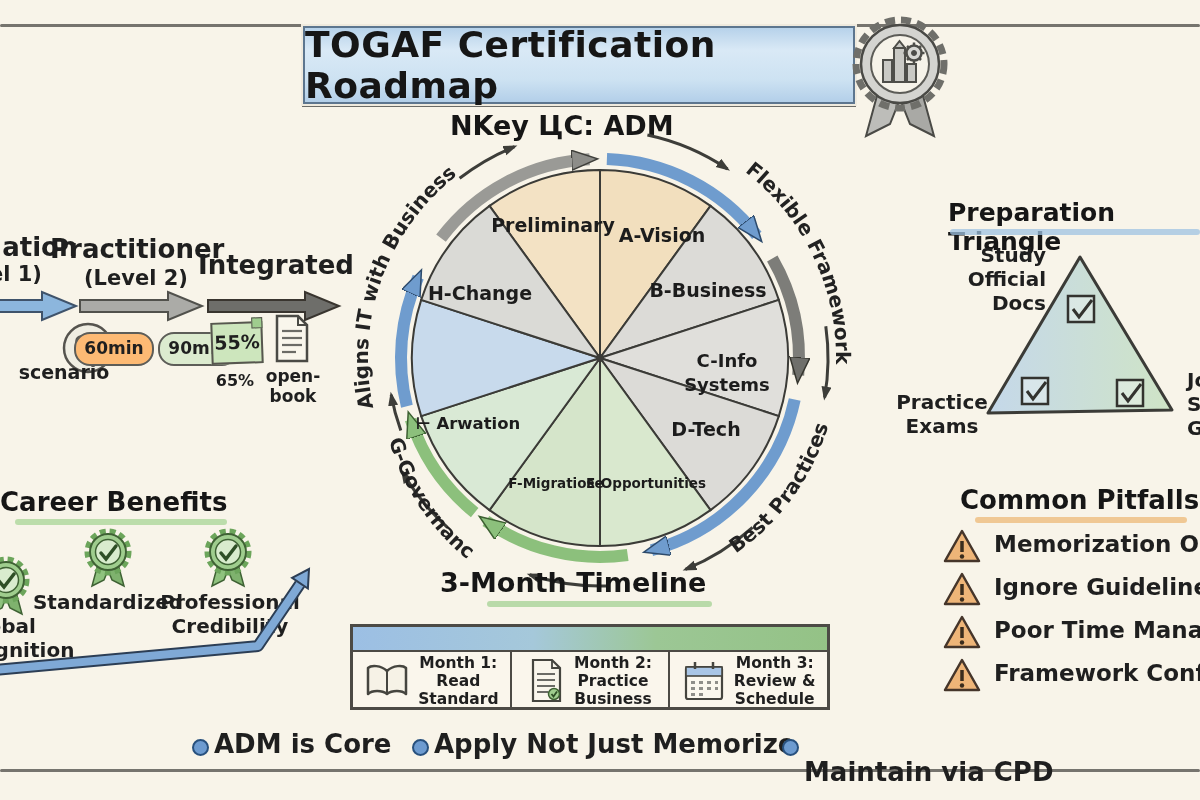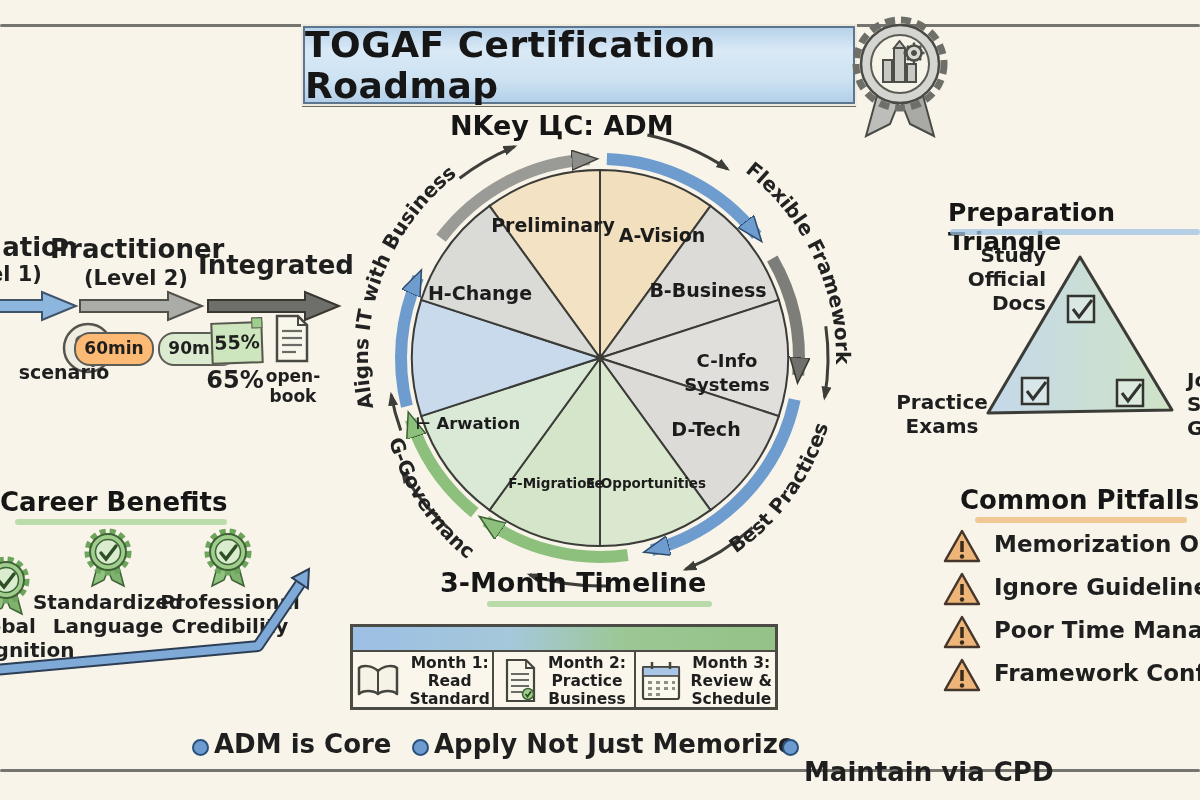--- a/index.html
+++ b/index.html
@@ -27,21 +27,21 @@
             border:2px solid #57564f;transform:rotate(-2deg);text-align:center;line-height:36px;
             font-size:19px;font-weight:700;}
   .pass-box:after{content:"";position:absolute;right:-2px;top:-6px;width:9px;height:9px;background:#9fcd8e;border:1.5px solid #57564f;}
   
   .benefit-lbl{position:absolute;text-align:center;font-size:20px;font-weight:700;line-height:24px;}
   
   .tri-lbl{position:absolute;font-size:20px;font-weight:700;line-height:24px;}
   
   .pit-row-text{position:absolute;font-size:23px;font-weight:700;white-space:nowrap;}
   
-  .tl-table{position:absolute;left:350px;top:624px;width:428px;height:86px;border:3px solid #4c4a45;background:#faf6ec;box-sizing:border-box;}
+  .tl-table{position:absolute;left:350px;top:624px;width:480px;height:86px;border:3px solid #4c4a45;background:#faf6ec;box-sizing:border-box;}
   .tl-head{height:23px;border-bottom:2px solid #4c4a45;
            background:linear-gradient(90deg,#9cbfe4,#a5c8da 38%,#9cc795 64%,#94c286);}
   .tl-body{display:flex;height:57px;}
   .tl-cell{flex:1;display:flex;align-items:center;justify-content:center;gap:8px;}
   .tl-cell + .tl-cell{border-left:2px solid #4c4a45;}
   .tl-text{font-size:15.5px;font-weight:700;line-height:18px;text-align:center;}
   
   .dot{position:absolute;width:13px;height:13px;border-radius:50%;background:#6d9bd0;border:2.5px solid #28517e;}
   .takeaway{position:absolute;font-size:26px;font-weight:700;white-space:nowrap;}
   
@@ -188,21 +188,21 @@
     <circle cx="21" cy="21" r="4.5" fill="none" stroke="#55534e" stroke-width="2.5"></circle>
     <circle cx="35" cy="35" r="4.5" fill="none" stroke="#55534e" stroke-width="2.5"></circle>
     <path d="M38,18 q5,-4 2,8" fill="none" stroke="#55534e" stroke-width="2.5"></path>
   </svg>
   <div class="small-lbl" style="left:0;top:362px;width:128px;font-size:19px;">scenario</div>
 
   <div class="pill" style="left:74px;top:332px;background:#fdba74;">60min</div>
   <div class="pill" style="left:158px;top:332px;background:#dcebcf;">90min</div>
 
   <div class="pass-box">55%</div>
-  <div class="small-lbl" style="left:206px;top:370px;width:58px;font-size:24px;">65%</div>
+  <div class="small-lbl" style="left:206px;top:370px;width:58px;font-size:16px;">65%</div>
   <svg class="abs" style="left:272px;top:314px;" width="42" height="50" viewBox="0 0 42 50">
     <path d="M5,2 L26,2 L35,11 L35,47 L5,47 Z" fill="#f9f6ec" stroke="#4a4a45" stroke-width="2.5"></path>
     <path d="M26,2 L26,11 L35,11" fill="none" stroke="#4a4a45" stroke-width="2"></path>
     <g stroke="#6b6b66" stroke-width="2.2">
       <line x1="10" y1="17" x2="30" y2="17"></line>
         <line x1="10" y1="24" x2="30" y2="24"></line>
       <line x1="10" y1="31" x2="30" y2="31"></line>
         <line x1="10" y1="38" x2="24" y2="38"></line>
     </g>
   </svg>
@@ -235,21 +235,20 @@
   <svg class="abs" style="left:204px;top:528px;" width="48" height="64" viewBox="0 0 48 64">
       <use href="#badgeCheck"></use>
     </svg>
 
   <div class="benefit-lbl" style="left:-60px;top:614px;width:120px;">
     <div>Global</div>
     <div>Recognition</div>
   </div>
   <div class="benefit-lbl" style="left:28px;top:590px;width:160px;">
     <div>Standardized</div>
-    <div>Language</div>
   </div>
   <div class="benefit-lbl" style="left:148px;top:590px;width:164px;">
     <div>Professional</div>
     <div>Credibility</div>
   </div>
 
   <svg class="abs" style="left:0;top:562px;" width="330" height="125" viewBox="0 0 330 125">
     <path d="M-6,108 L258,84 L300,22" fill="none" stroke="#2c3e55" stroke-width="12" stroke-linejoin="round"></path>
     <path d="M-6,108 L258,84 L300,22" fill="none" stroke="#7fa9d6" stroke-width="8" stroke-linejoin="round"></path>
     <polygon points="309,7 307.9,26.5 292.1,15.8" fill="#7fa9d6" stroke="#2c3e55" stroke-width="2"></polygon>

